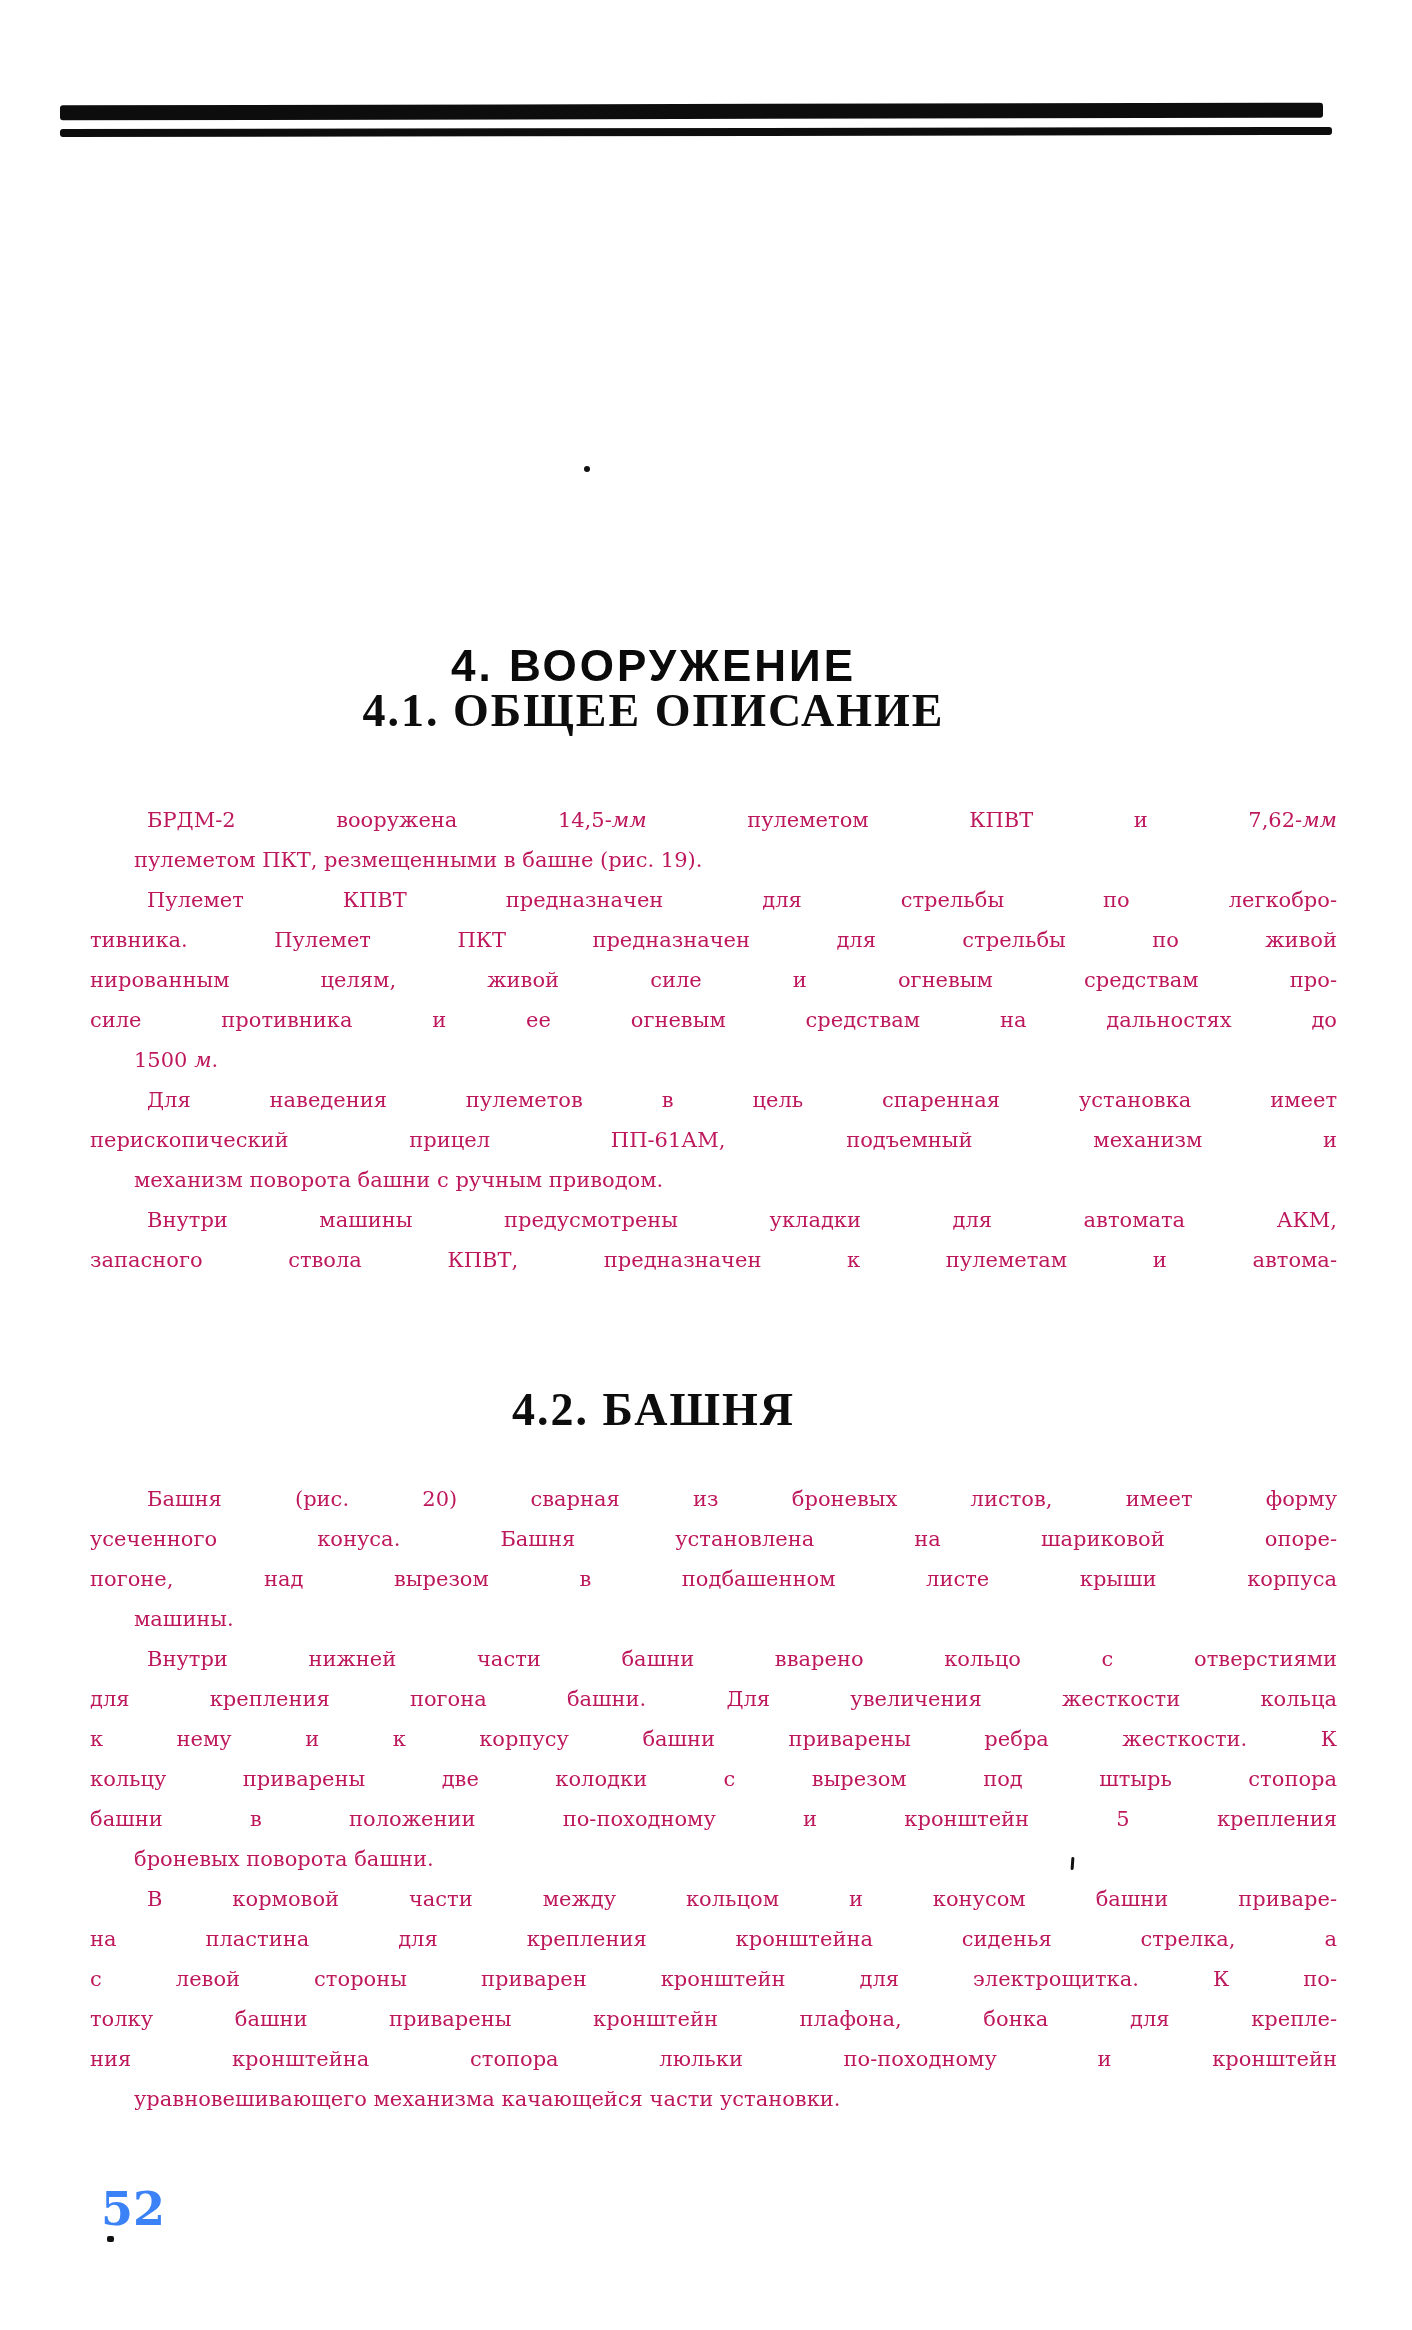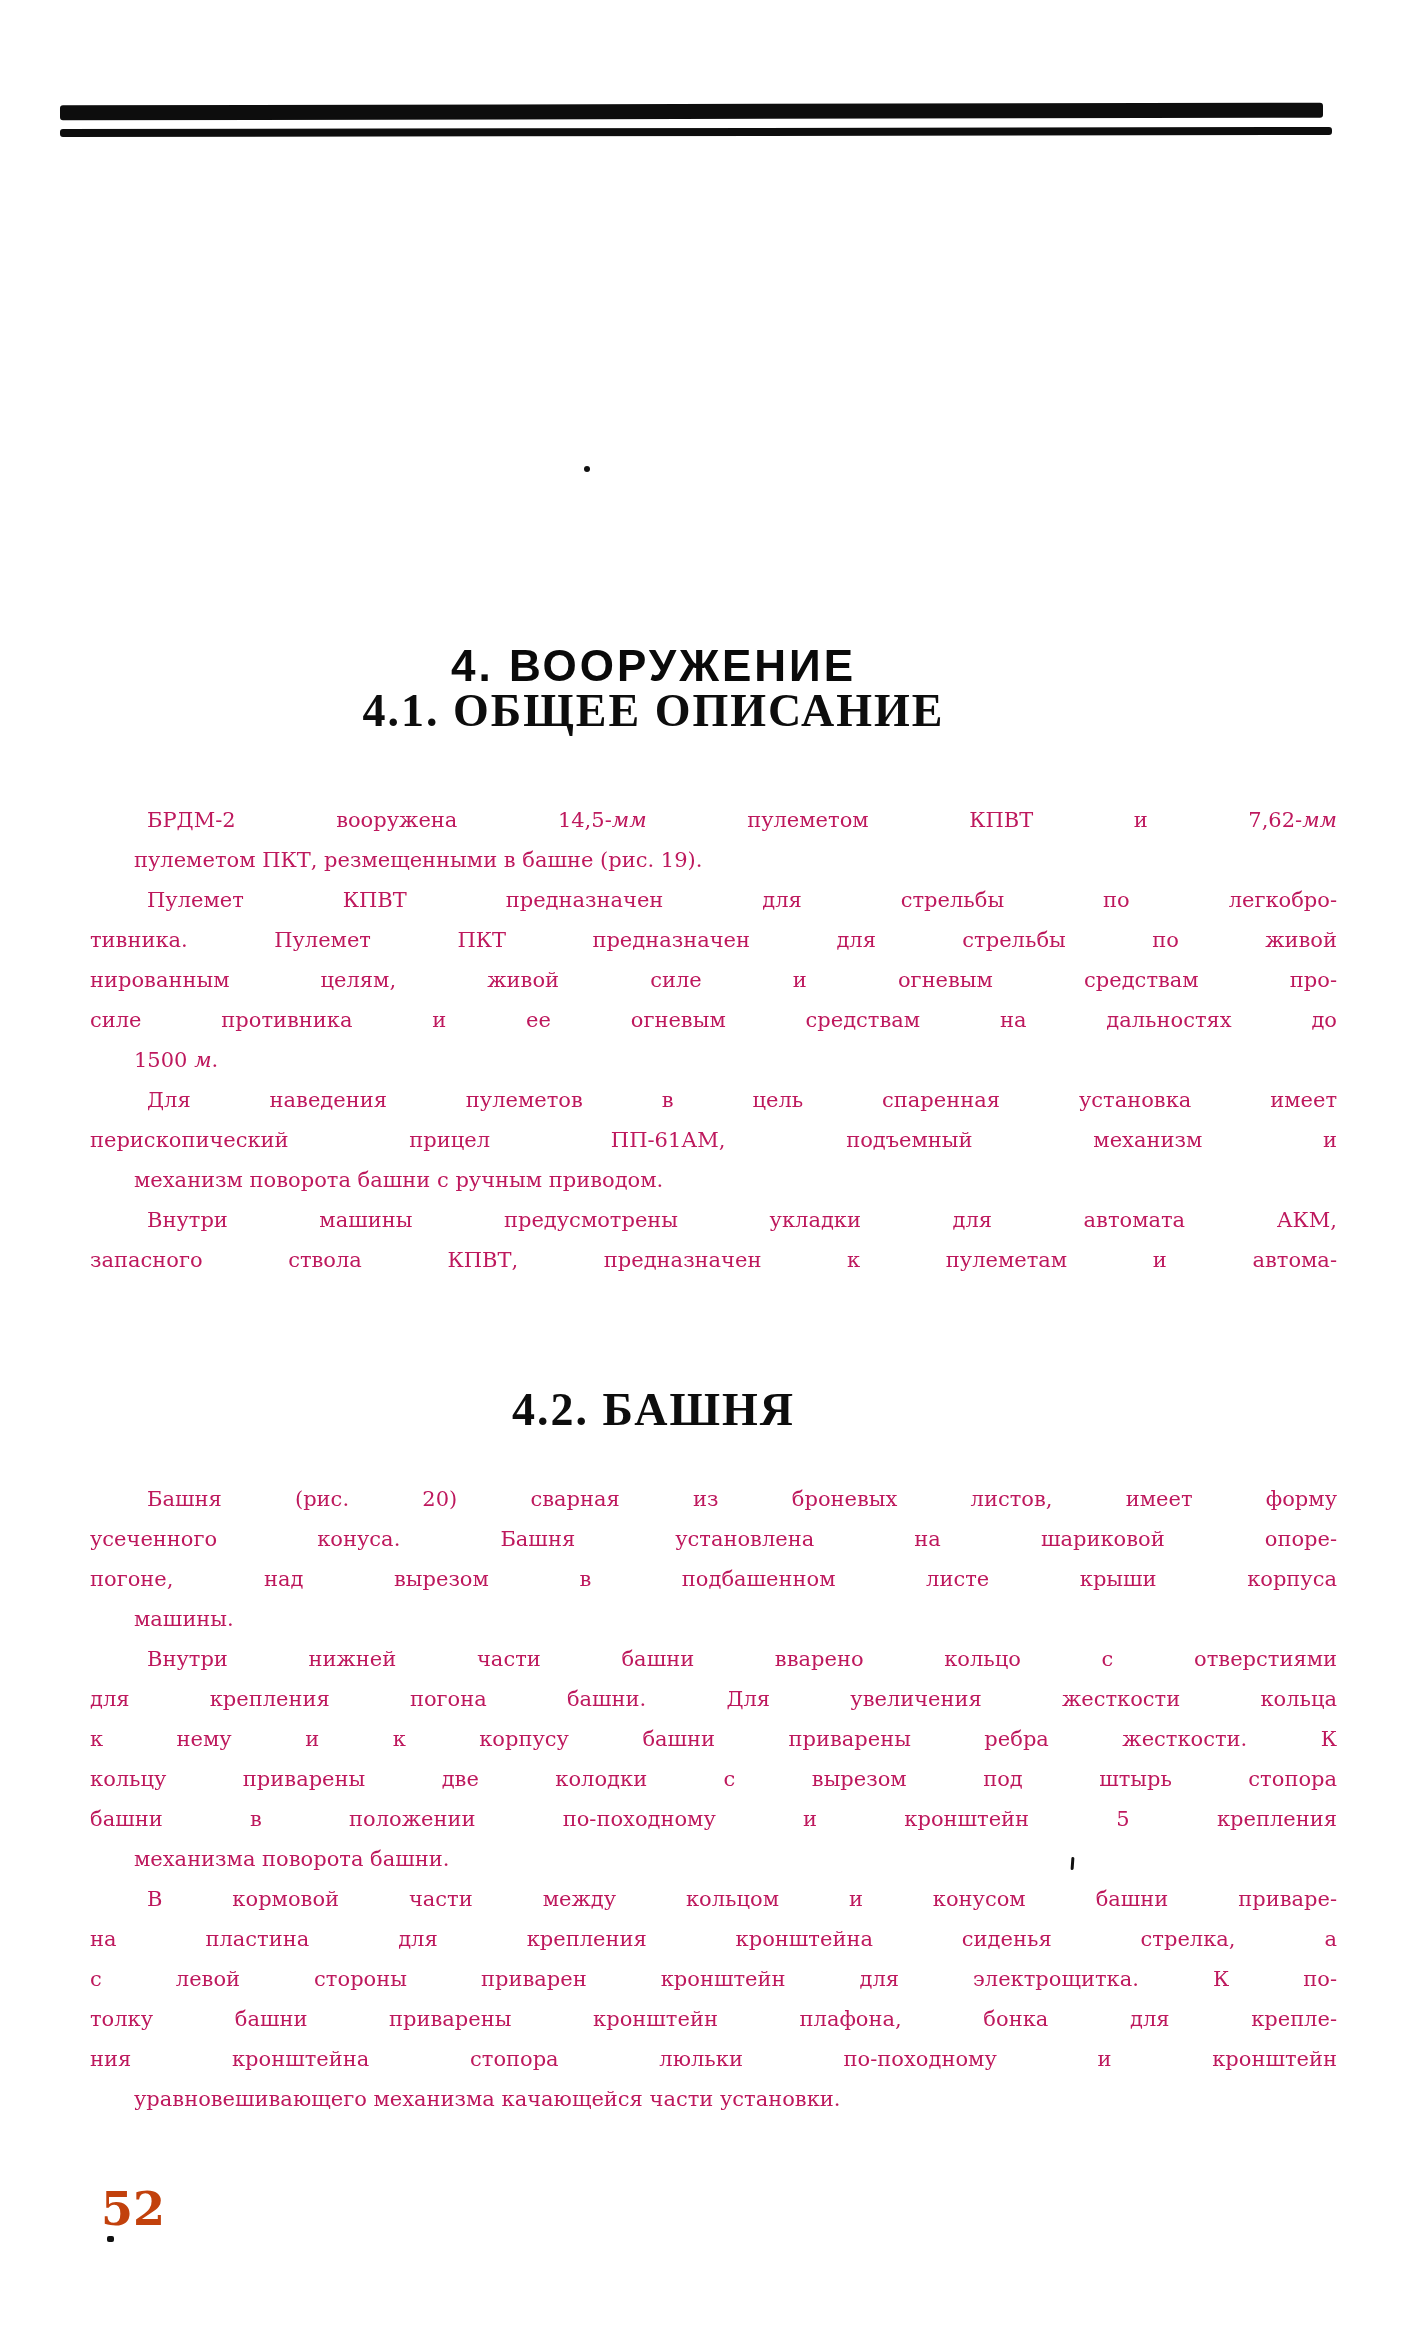--- a/index.html
+++ b/index.html
@@ -59,21 +59,21 @@
   }
   .ln.ind{text-indent:57px;}
   .ln.endp{text-align-last:left;margin-left:44px;}
   .it{font-style:italic;}
   
   .pageno{
     position:absolute;left:101px;top:2186px;
     font-family:"DejaVu Serif", serif;
     font-weight:bold;
     font-size:46px;line-height:46px;
-    color:#c2410c;
+    color:#3b82f6;
   }
   
   .speck{position:absolute;background:#111;border-radius:50%;}
   .speck-1{left:584px;top:466px;width:6px;height:6px;}
   .speck-2{left:107px;top:2236px;width:7px;height:6px;border-radius:2px;}
   .tick-1{position:absolute;left:1071px;top:1857px;width:3px;height:13px;background:#111;border-radius:2px;transform:rotate(4deg);}
 </style>
 </head>
 <body>
 
@@ -110,21 +110,21 @@
   <div class="body-block body-s2">
       <div class="ln ind"><span>Башня (рис. 20) сварная из броневых листов, имеет форму</span></div>
       <div class="ln"><span>усеченного конуса. Башня установлена на шариковой опоре-</span></div>
       <div class="ln"><span>погоне, над вырезом в подбашенном листе крыши корпуса</span></div>
       <div class="ln endp"><span>машины.</span></div>
       <div class="ln ind"><span>Внутри нижней части башни вварено кольцо с отверстиями</span></div>
       <div class="ln"><span>для крепления погона башни. Для увеличения жесткости кольца</span></div>
       <div class="ln"><span>к нему и к корпусу башни приварены ребра жесткости. К</span></div>
       <div class="ln"><span>кольцу приварены две колодки с вырезом под штырь стопора</span></div>
       <div class="ln"><span>башни в положении по-походному и кронштейн 5 крепления</span></div>
-      <div class="ln endp"><span>механизма поворота башни.</span></div>
+      <div class="ln endp"><span>броневых поворота башни.</span></div>
       <div class="ln ind"><span>В кормовой части между кольцом и конусом башни приваре-</span></div>
       <div class="ln"><span>на пластина для крепления кронштейна сиденья стрелка, а</span></div>
       <div class="ln"><span>с левой стороны приварен кронштейн для электрощитка. К по-</span></div>
       <div class="ln"><span>толку башни приварены кронштейн плафона, бонка для крепле-</span></div>
       <div class="ln"><span>ния кронштейна стопора люльки по-походному и кронштейн</span></div>
       <div class="ln endp"><span>уравновешивающего механизма качающейся части установки.</span></div>
     </div>
 
   <div class="pageno">52</div>
 

